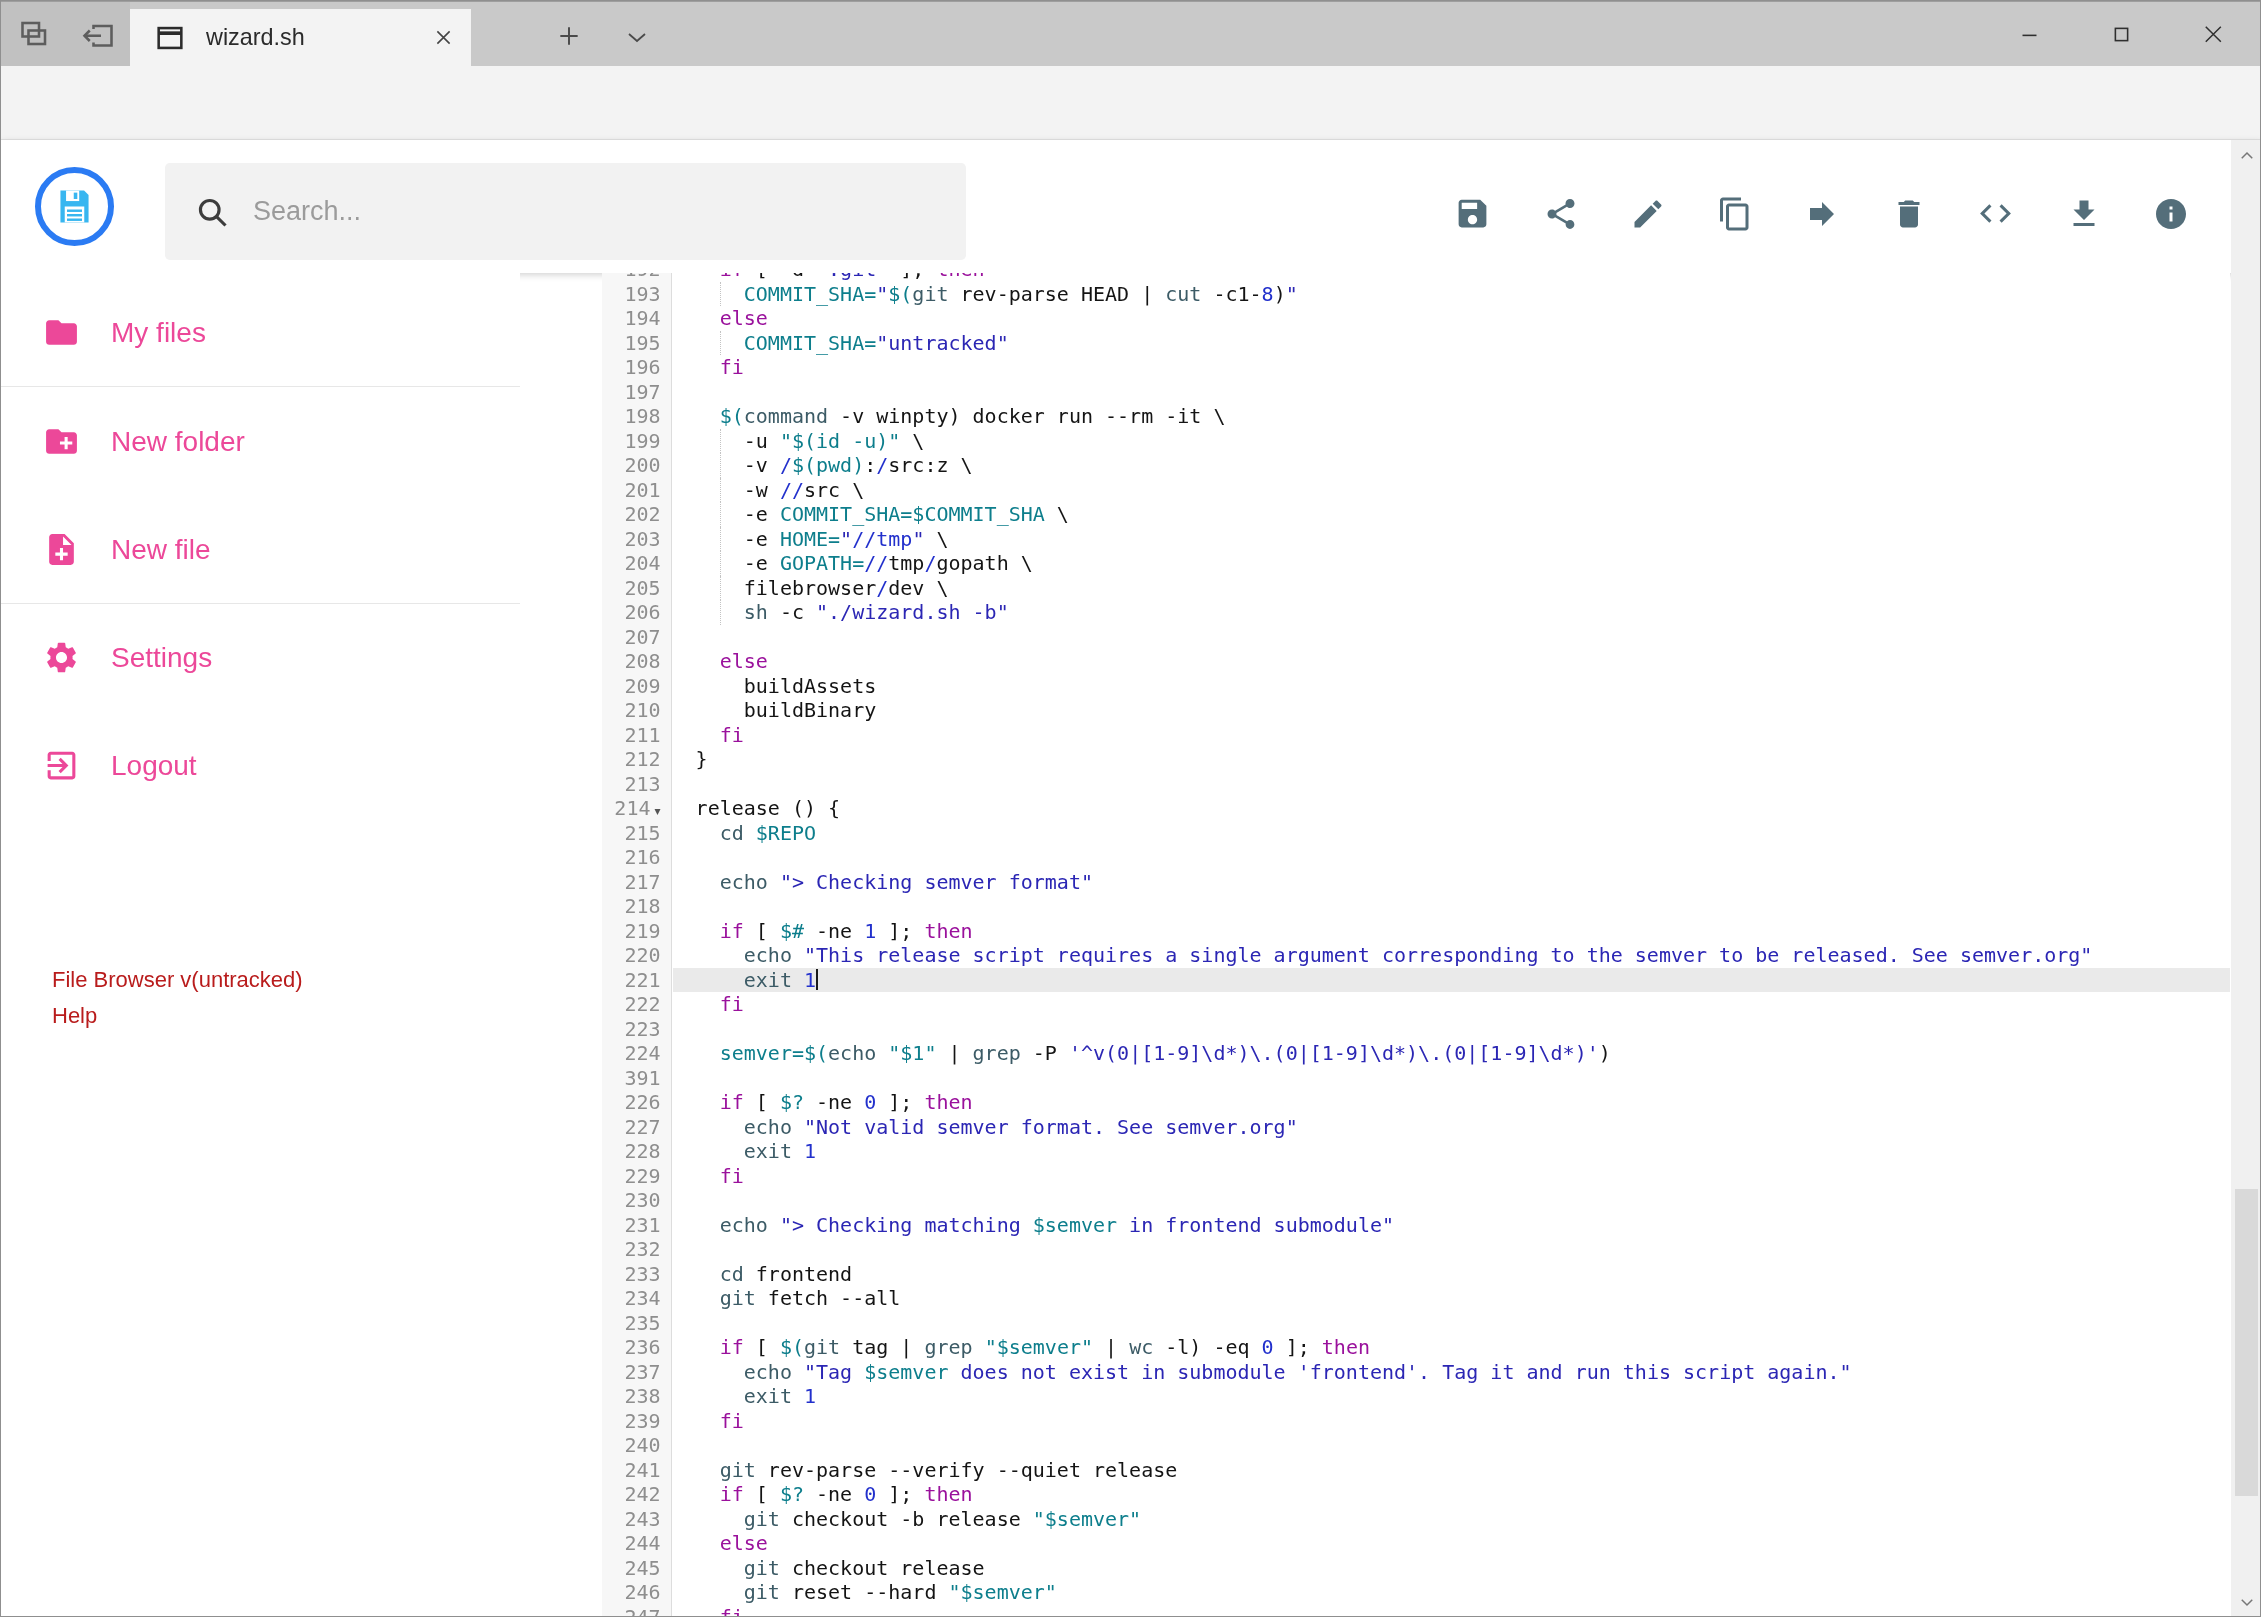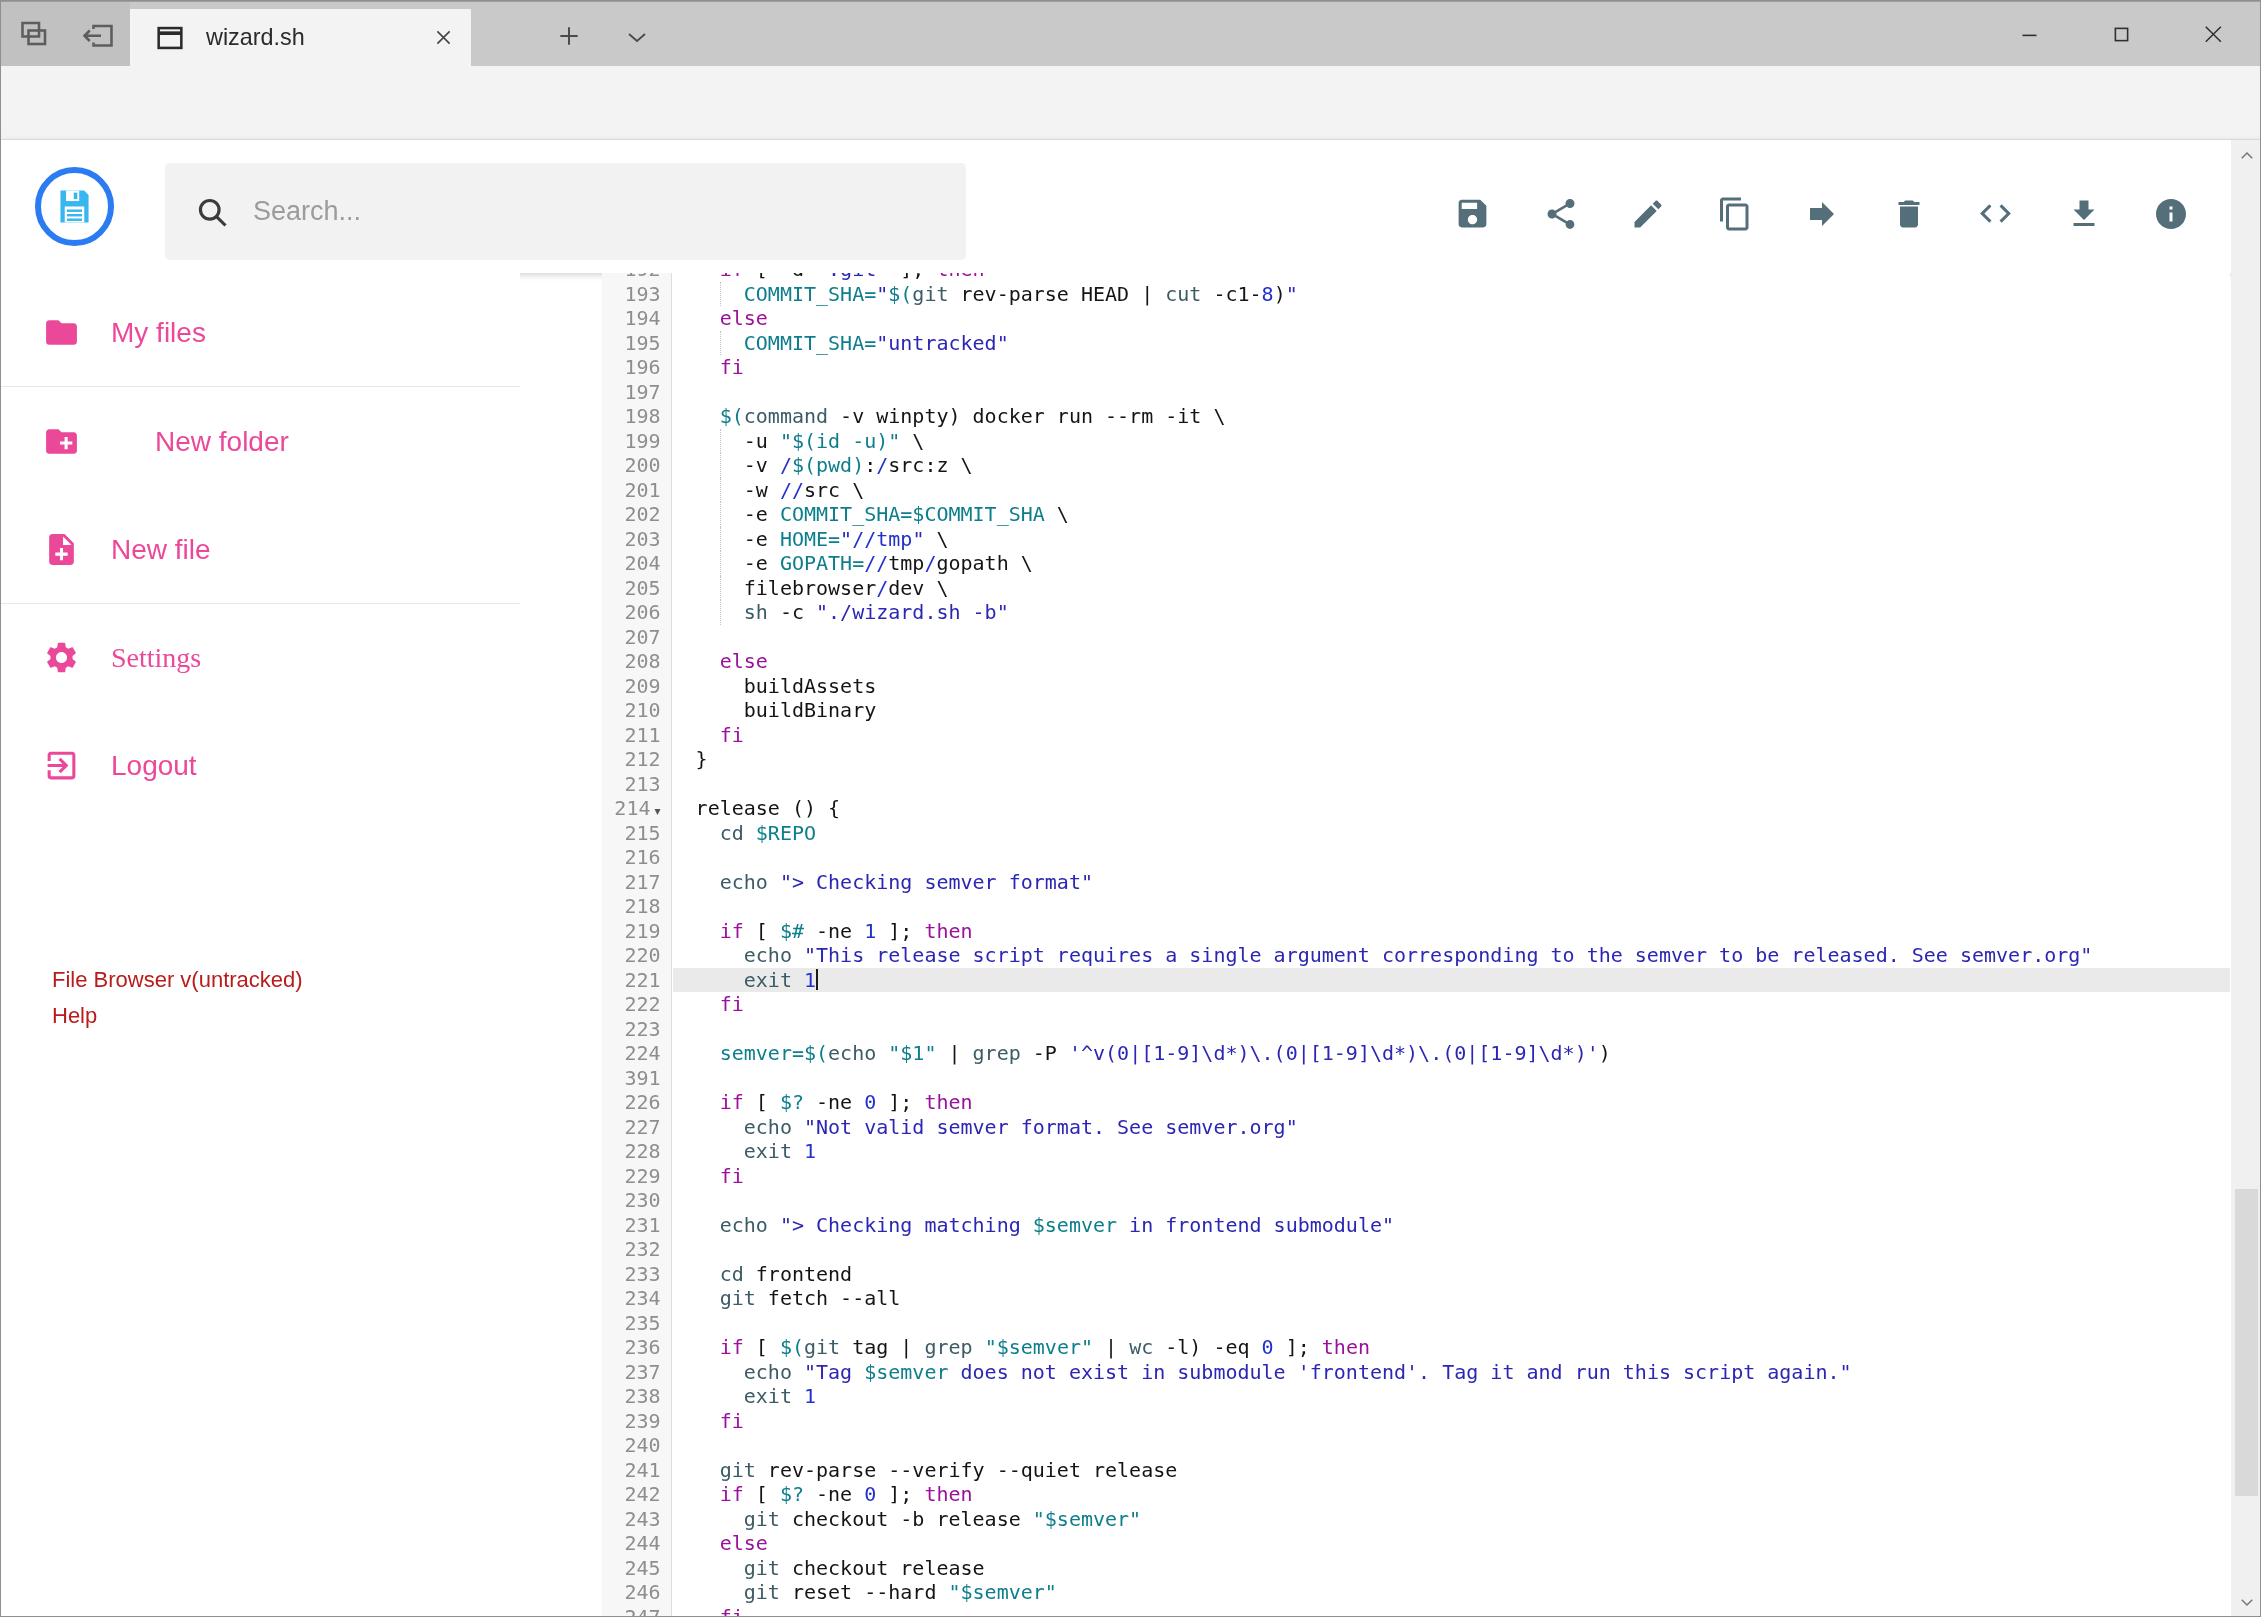--- a/index.html
+++ b/index.html
@@ -281,38 +281,38 @@
   <div class="abs" style="left:0;top:272px;width:519px;height:1345px;background:#fff;">
     <div class="abs siderow" style="top:27px;">
       <span class="sico ibtn">
         <svg width="37" height="37" viewBox="0 0 24 24" fill="currentColor">
             <path d="M10 4H4c-1.1 0-2 .9-2 2v12c0 1.1.9 2 2 2h16c1.1 0 2-.9 2-2V8c0-1.1-.9-2-2-2h-8l-2-2z"></path>
           </svg>
       </span>
       <span class="slbl">My files</span>
     </div>
     <div class="abs sidediv" style="top:113px;"></div>
-    <div class="abs siderow" style="top:136px;gap:44px;">
+    <div class="abs siderow" style="top:136px;">
       <span class="sico ibtn">
         <svg width="37" height="37" viewBox="0 0 24 24" fill="currentColor">
             <path d="M20 6h-8l-2-2H4c-1.1 0-2 .9-2 2v12c0 1.1.9 2 2 2h16c1.1 0 2-.9 2-2V8c0-1.1-.9-2-2-2zm-1 8h-3v3h-2v-3h-3v-2h3V9h2v3h3v2z"></path>
           </svg>
       </span>
       <span class="slbl">New folder</span>
     </div>
     <div class="abs siderow" style="top:244px;">
       <span class="sico ibtn">
         <svg width="37" height="37" viewBox="0 0 24 24" fill="currentColor">
             <path d="M14 2H6c-1.1 0-2 .9-2 2v16c0 1.1.9 2 2 2h12c1.1 0 2-.9 2-2V8l-6-6zm2 14h-3v3h-2v-3H8v-2h3v-3h2v3h3v2zm-3-7V3.5L18.5 9H13z"></path>
           </svg>
       </span>
       <span class="slbl">New file</span>
     </div>
     <div class="abs sidediv" style="top:330px;"></div>
-    <div class="abs siderow" style="top:352px;font-family:Liberation Serif, serif;">
+    <div class="abs siderow" style="top:352px;">
       <span class="sico ibtn">
         <svg width="37" height="37" viewBox="0 0 24 24" fill="currentColor">
             <path d="M19.14 12.94c.04-.3.06-.61.06-.94 0-.32-.02-.64-.07-.94l2.03-1.58c.18-.14.23-.41.12-.61l-1.92-3.32c-.12-.22-.37-.29-.59-.22l-2.39.96c-.5-.38-1.03-.7-1.62-.94l-.36-2.54c-.04-.24-.24-.41-.48-.41h-3.84c-.24 0-.43.17-.47.41l-.36 2.54c-.59.24-1.13.57-1.62.94l-2.39-.96c-.22-.08-.47 0-.59.22L2.74 8.87c-.12.21-.08.47.12.61l2.03 1.58c-.05.3-.09.63-.09.94s.02.64.07.94l-2.03 1.58c-.18.14-.23.41-.12.61l1.92 3.32c.12.22.37.29.59.22l2.39-.96c.5.38 1.03.7 1.62.94l.36 2.54c.05.24.24.41.48.41h3.84c.24 0 .44-.17.47-.41l.36-2.54c.59-.24 1.13-.56 1.62-.94l2.39.96c.22.08.47 0 .59-.22l1.92-3.32c.12-.22.07-.47-.12-.61l-2.01-1.58zM12 15.6c-1.98 0-3.6-1.62-3.6-3.6s1.62-3.6 3.6-3.6 3.6 1.62 3.6 3.6-1.62 3.6-3.6 3.6z"></path>
           </svg>
       </span>
       <span class="slbl">Settings</span>
     </div>
     <div class="abs siderow" style="top:460px;">
       <span class="sico ibtn">
         <svg width="37" height="37" viewBox="0 0 24 24" fill="currentColor">

